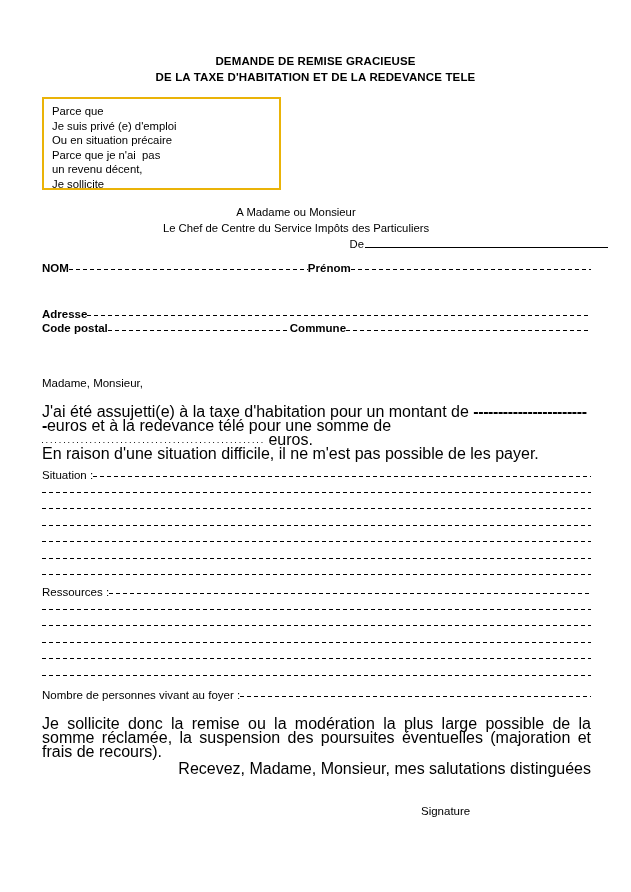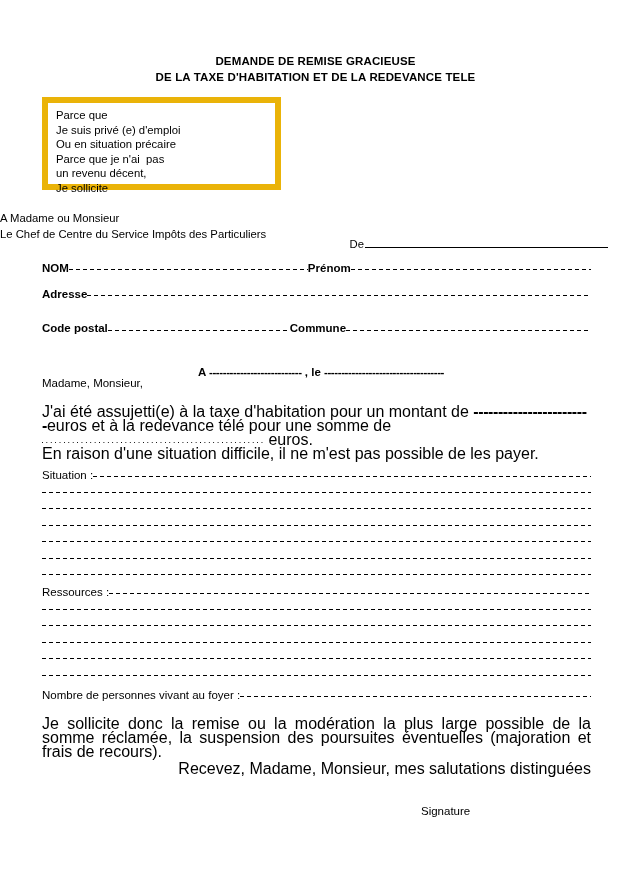--- a/index.html
+++ b/index.html
@@ -40,37 +40,37 @@
     letter-spacing: 0.15px;
   }
 
   
   .reason-box {
     position: absolute;
     left: 42px;
     top: 97px;
     width: 239px;
     height: 93px;
-    border: 6px solid #eab308;
+    border: 2px solid #eab308;
     box-sizing: border-box;
     padding: 5px 0 0 8px;
   }
   .reason-line {
     font-size: 11.3px;
     line-height: 14.6px;
     white-space: pre;
   }
 
   
   .recipient {
     position: absolute;
     left: 0;
-    top: 211px;
+    top: 205px;
     width: 592px;
-    text-align: left;
+    text-align: center;
   }
   .recipient-line {
     font-size: 11.3px;
     line-height: 15.5px;
   }
   .de-row {
     position: absolute;
     left: 0;
     top: 236px;
     width: 592px;
@@ -113,21 +113,21 @@
       rgba(0,0,0,0) 4px, rgba(0,0,0,0) 7px
     );
     background-repeat: repeat-x;
     background-size: 7px 1px;
     background-position: left bottom 2px;
   }
   .dash-fill.w-nom   { flex: 0 0 239px; }
   .dash-fill.w-cp    { flex: 0 0 182px; }
 
   #row-nom     { top: 262px; }
-  #row-adresse { top: 288px; }
+  #row-adresse { top: 308px; }
   #row-cp      { top: 322px; align-items: center; }
 
   
   .date-row {
     position: absolute;
     left: 0;
     top: 366px;
     width: 592px;
     text-align: center;
     font-size: 11.5px;
@@ -253,26 +253,20 @@
     <span class="dash-fill"></span>
   </div>
 
   <div class="field-row" id="row-cp">
     <span class="field-label">Code postal</span>
     <span class="dash-fill w-cp"></span>
     <span class="field-label">Commune</span>
     <span class="dash-fill"></span>
   </div>
 
-  <div class="date-row">
-    <span>A</span>
-    <span class="hyph-run">---------------------------</span>
-    <span>, le</span>
-    <span class="hyph-run">-----------------------------------</span>
-  </div>
 
   <div class="salutation">Madame, Monsieur,</div>
 
   <div class="body-para" id="para-taxe">
     <span>J'ai été assujetti(e) à la taxe d'habitation pour un montant de</span>
     <span class="hyph-run">------------------------</span><span>euros et à la redevance télé pour une somme de</span>
     <span class="dot-fill"></span><span> euros.</span>
     <div>En raison d'une situation difficile, il ne m'est pas possible de les payer.</div>
   </div>
 

